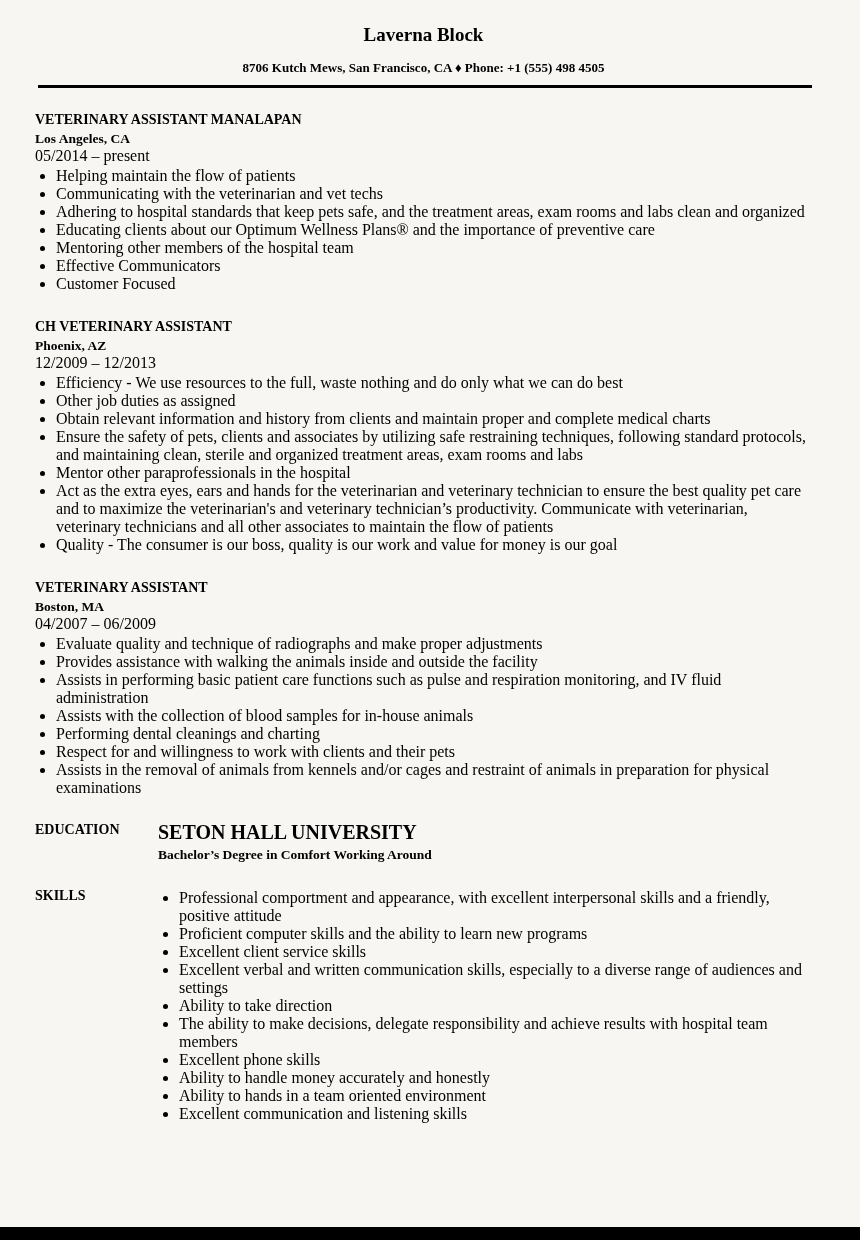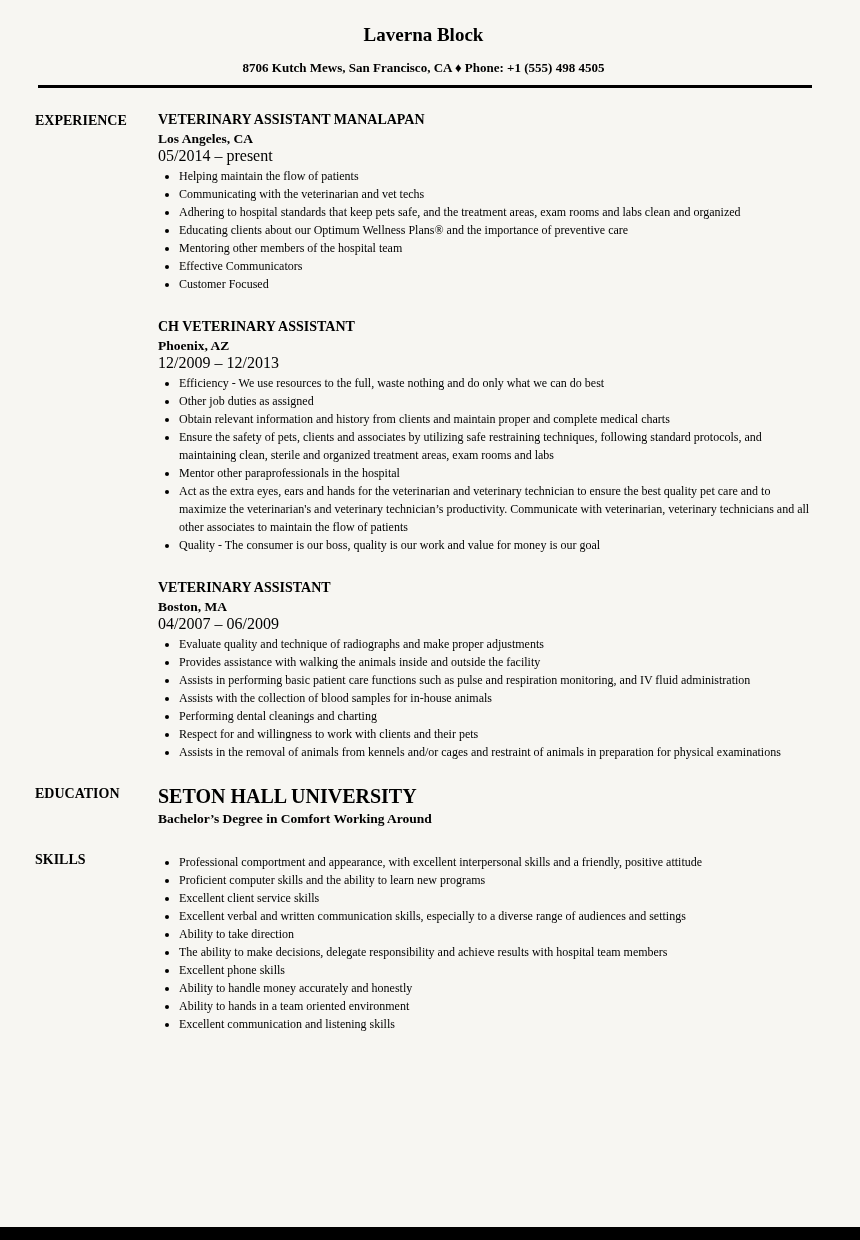--- a/index.html
+++ b/index.html
@@ -33,21 +33,21 @@
     font-weight: bold;
     padding-top: 1px;
   }
   .section-content { flex: 1; min-width: 0; }
   .job { margin-bottom: 26px; }
   .job:last-child { margin-bottom: 0; }
   .job-title { font-size: 14px; font-weight: bold; margin-bottom: 3px; }
   .job-location { font-size: 13.5px; font-weight: bold; }
   .job-dates { font-size: 16px; margin-bottom: 1px; }
   .bullets { list-style: disc outside; padding-left: 21px; margin-top: 2px; }
-  .bullet { font-size: 12px; line-height: 18px; }
+  .bullet { font-size: 16px; line-height: 18px; }
   .school { font-size: 20px; font-weight: bold; }
   .degree { font-size: 13.5px; font-weight: bold; margin-top: 3px; }
   .skills-content { padding-top: 0; }
   .footer-bar {
     position: absolute;
     left: 0;
     bottom: 0;
     width: 860px;
     height: 13px;
     background: var(--bar, #000);
@@ -59,21 +59,20 @@
 <div class="page">
 
   <div class="header">
     <div class="name">Laverna Block</div>
     <div class="contact">8706 Kutch Mews, San Francisco, CA ♦ Phone: +1 (555) 498 4505</div>
   </div>
 
   <hr class="rule">
 
   <div class="section">
-    <div class="section-label">EXPERIENCE</div>
     <div class="section-content">
         <div class="job">
           <div class="job-title">VETERINARY ASSISTANT MANALAPAN</div>
           <div class="job-location">Los Angeles, CA</div>
           <div class="job-dates">05/2014 – present</div>
           <ul class="bullets">
             <li class="bullet">Helping maintain the flow of patients</li>
             <li class="bullet">Communicating with the veterinarian and vet techs</li>
             <li class="bullet">Adhering to hospital standards that keep pets safe, and the treatment areas, exam rooms and labs clean and organized</li>
             <li class="bullet">Educating clients about our Optimum Wellness Plans® and the importance of preventive care</li>

